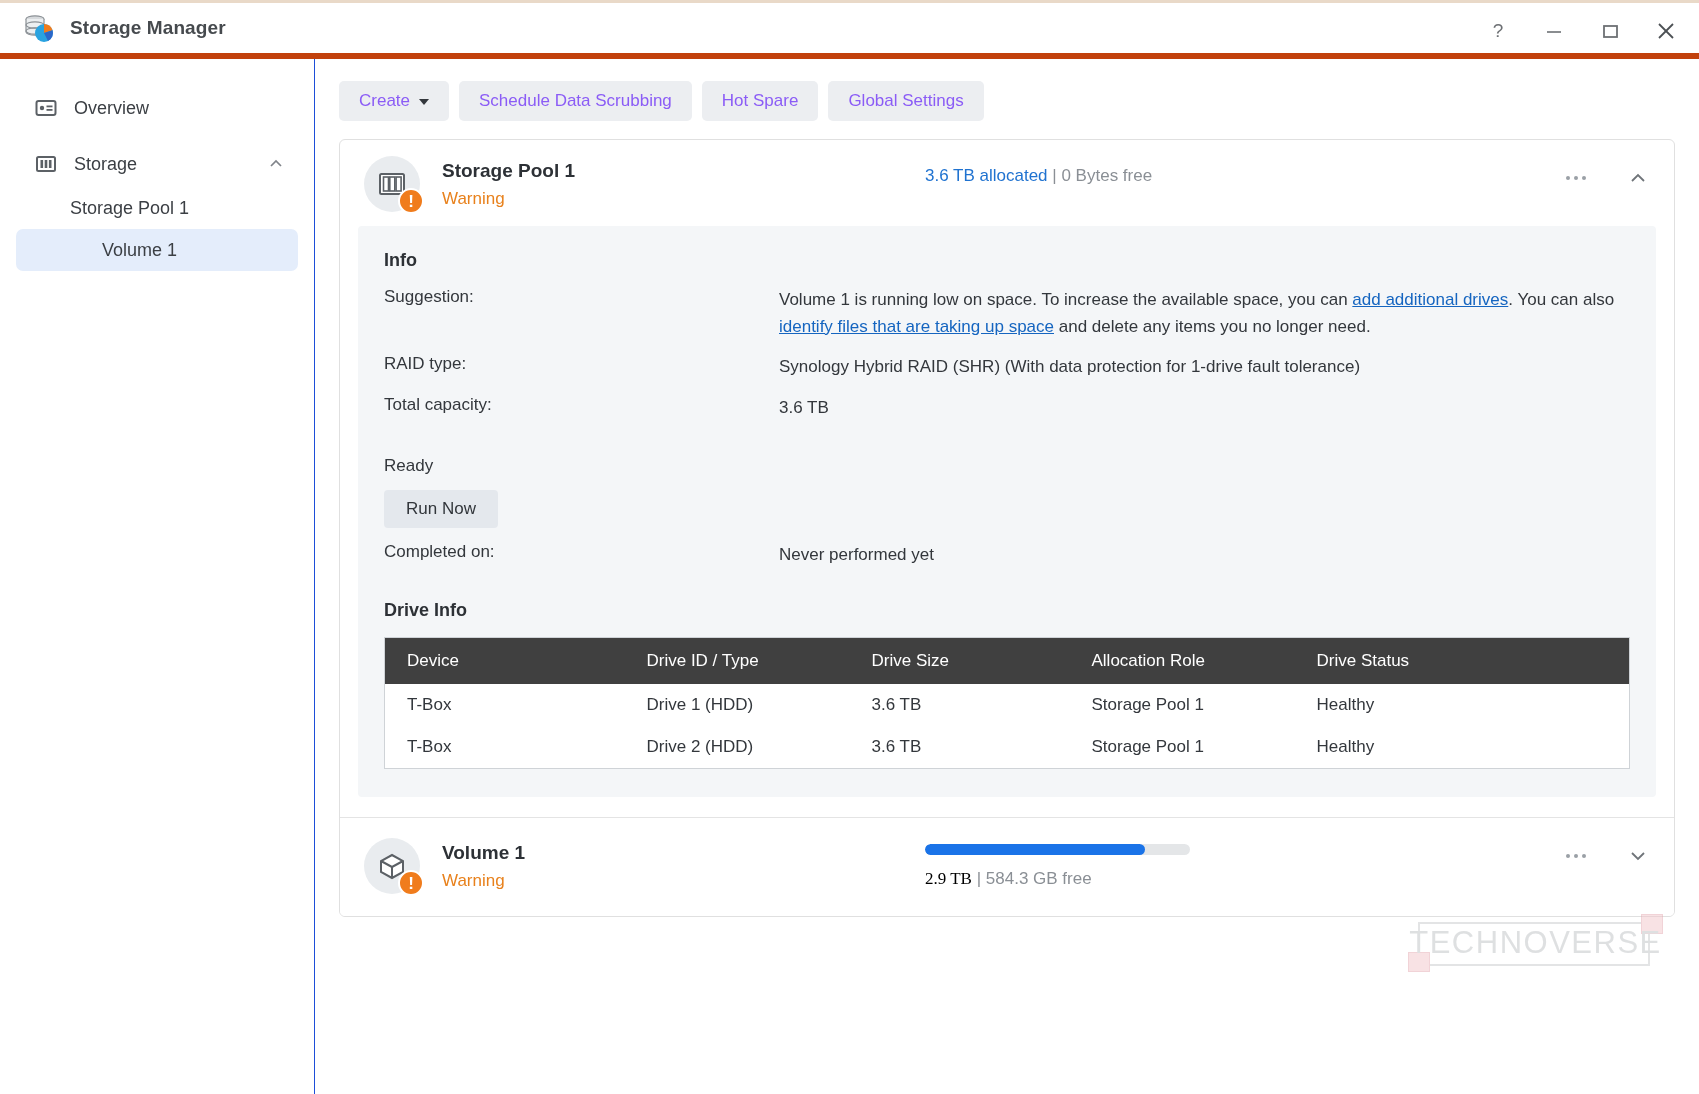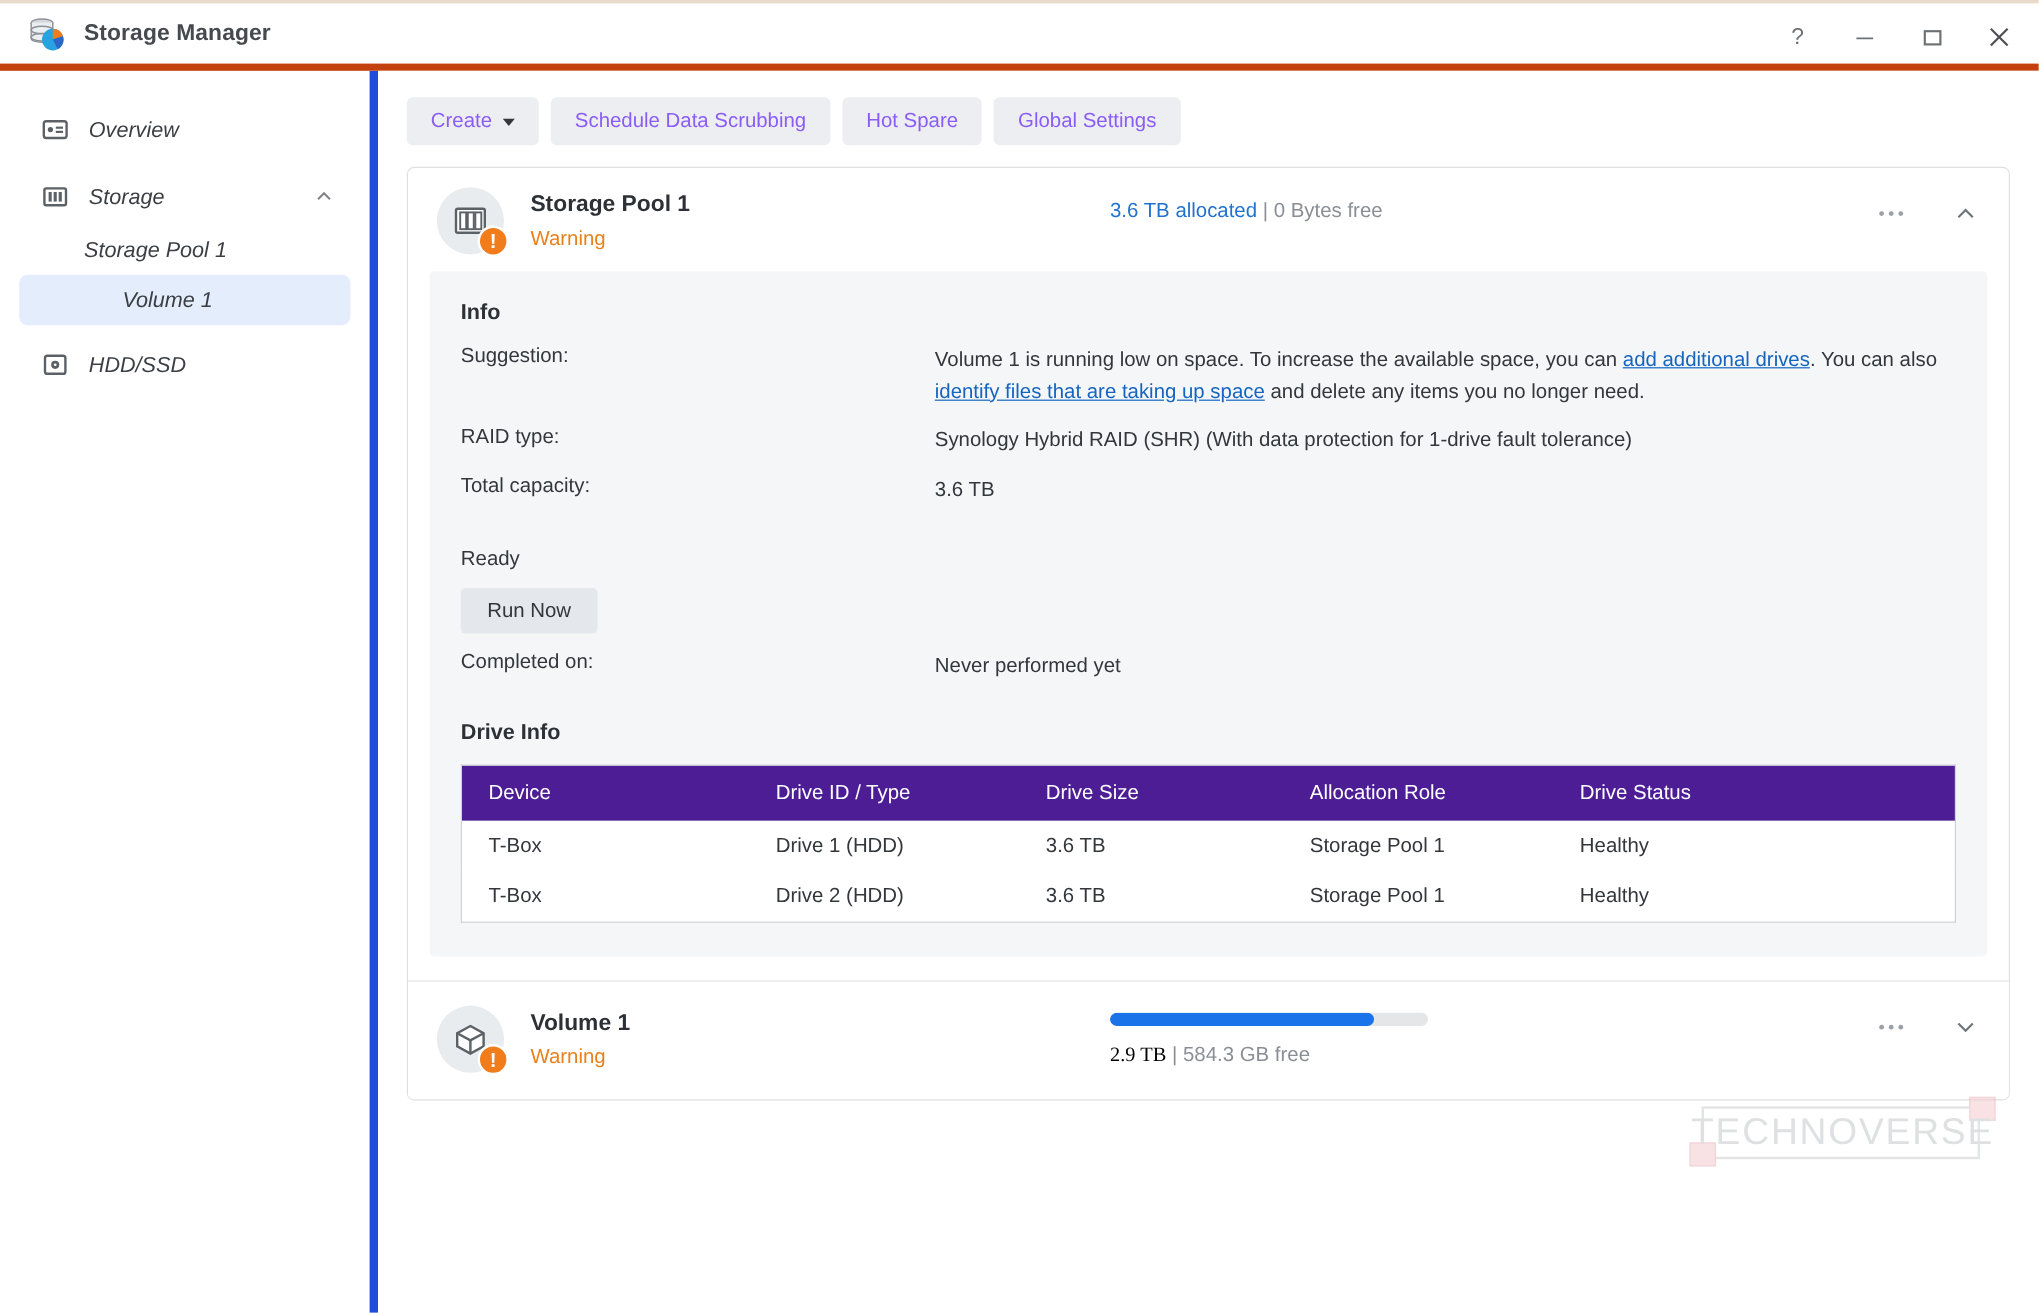--- a/index.html
+++ b/index.html
@@ -45,23 +45,22 @@
     color: #6d7074; cursor: pointer; background: none; border: none;
   }
   .win-btn.help { font-size: 22px; }
 
   
   .body { display: flex; flex: 1 1 auto; min-height: 0; }
 
   .sidebar {
     width: 315px; flex: 0 0 315px;
     background: #ffffff;
-    border-right: 7px solid #1d4ed8;
+    border-right: 1px solid #1d4ed8;
     padding-top: 26px;
-    font-style: italic;
   }
   .nav-item {
     display: flex; align-items: center;
     height: 46px;
     margin: 0 16px 0 16px;
     padding-left: 18px;
     border-radius: 7px;
     cursor: pointer;
     color: #3b3f44;
     font-size: 18px;
@@ -173,21 +172,21 @@
   .sect-gap { height: 18px; }
 
   table.drives {
     width: 100%; border-collapse: collapse;
     background: #ffffff;
     border: 1px solid #cfd3d7;
     border-radius: 3px;
     font-size: 17px;
   }
   table.drives thead th {
-    background: #4c1d95; color: #ffffff;
+    background: #404040; color: #ffffff;
     text-align: left; font-weight: normal;
     padding: 13px 0 13px 22px; font-size: 17px;
   }
   table.drives tbody td {
     padding: 11px 0 11px 22px; color: #33373c;
     background: #ffffff;
   }
   td.ok { color: #1aa824; }
   .col1 { width: 240px; } .col2 { width: 225px; }
   .col3 { width: 220px; } .col4 { width: 225px; }
@@ -313,30 +312,20 @@
       <div class="nav-item child">
         <span>Storage Pool 1</span>
       </div>
 
       <div class="nav-item child deep selected">
         <span>Volume 1</span>
       </div>
 
       <div class="nav-spacer"></div>
 
-      <div class="nav-item">
-        <span class="nav-ico">
-          <svg width="22" height="22" viewBox="0 0 22 22">
-            <rect x="2.5" y="3.5" width="17" height="15" rx="2" fill="none" stroke="#5c6166" stroke-width="2"></rect>
-            <circle cx="11" cy="11" r="3.4" fill="#5c6166"></circle>
-            <circle cx="11" cy="11" r="1.1" fill="#ffffff"></circle>
-          </svg>
-        </span>
-        <span>HDD/SSD</span>
-      </div>
     </div>
 
     <div class="main">
 
       <div class="toolbar">
         <button class="tb-btn">
           <span>Create</span>
           <span class="caret"></span>
         </button>
         <button class="tb-btn">Schedule Data Scrubbing</button>

